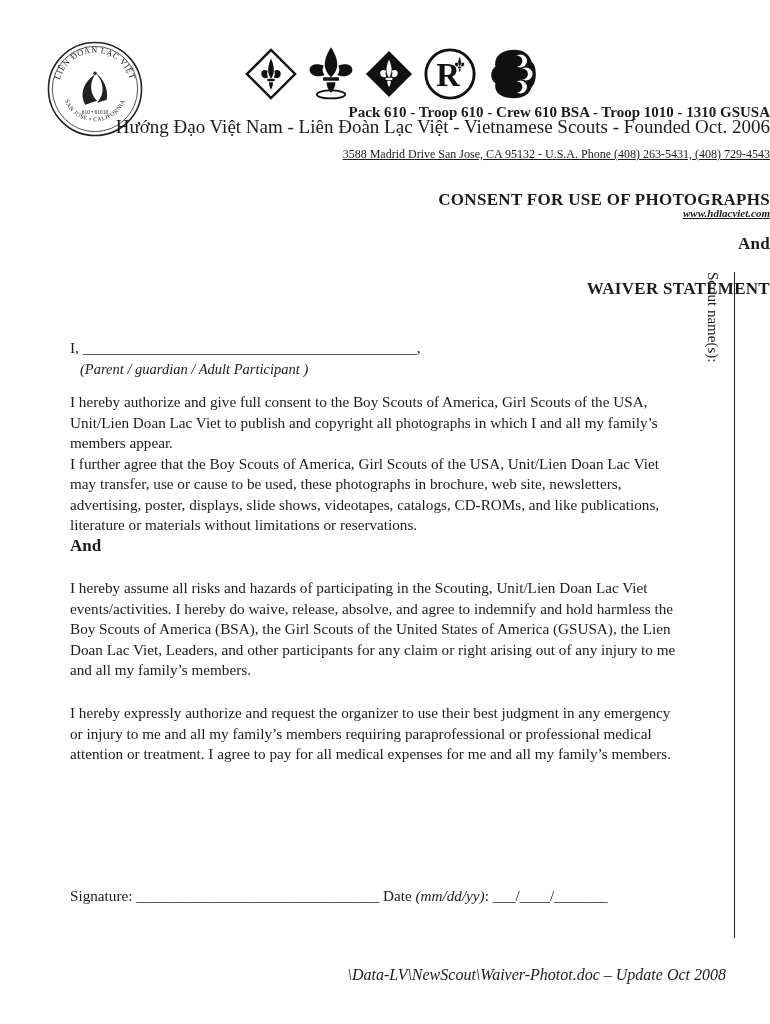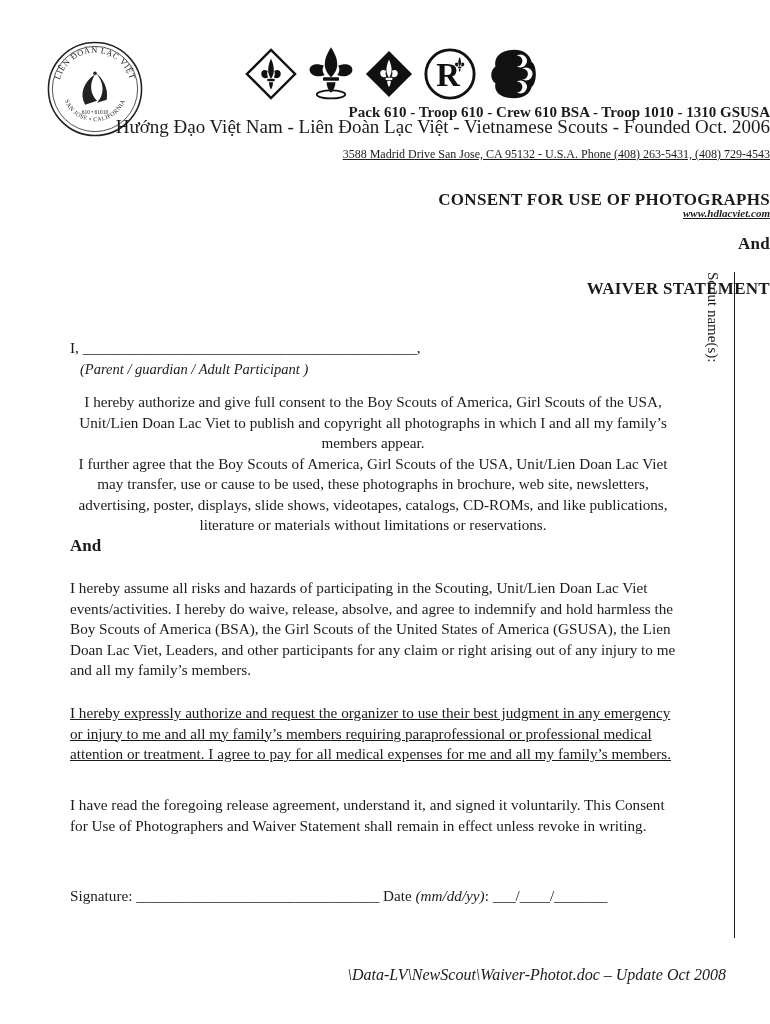--- a/index.html
+++ b/index.html
@@ -37,25 +37,25 @@
     writing-mode: vertical-rl;
     font-size: 15px;
     white-space: nowrap;
   }
   .side-line { left: 734px; top: 272px; width: 1px; height: 666px; background: #1b1b1b; }
 
   .i-line { left: 70px; top: 339px; font-size: 15.2px; }
   .i-role { left: 80px; top: 361px; font-size: 14.5px; font-style: italic; text-align: right; }
 
   .bodytext { left: 70px; width: 606px; font-size: 15.2px; line-height: 20.5px; }
-  .bodytext p { margin: 0; text-align: center; }
+  .bodytext p { margin: 0; }
   .p12 { top: 392px; }
   .and-heading { left: 70px; top: 536px; font-size: 17px; font-weight: bold; }
   .p3 { top: 578px; }
-  .p4 { top: 703px; text-decoration: underline; }
+  .p4 { top: 703px; }
   .p5 { top: 795px; }
 
   .sig-line { left: 70px; top: 887px; font-size: 15.2px; white-space: nowrap; }
   .sig-role { left: 78px; top: 909px; font-size: 14.5px; font-style: italic; }
   .ital { font-style: italic; }
 
   .footer { right: 44px; top: 966px; font-size: 16px; font-style: italic; }
 </style>
 </head>
 <body>
@@ -143,21 +143,20 @@
 
   <div class="abs bodytext p12">
     <p>I hereby authorize and give full consent to the Boy Scouts of America, Girl Scouts of the USA, Unit/Lien Doan Lac Viet to publish and copyright all photographs in which I and all my family’s members appear.</p>
     <p>I further agree that the Boy Scouts of America, Girl Scouts of the USA, Unit/Lien Doan Lac Viet may transfer, use or cause to be used, these photographs in brochure, web site, newsletters, advertising, poster, displays, slide shows, videotapes, catalogs, CD-ROMs, and like publications, literature or materials without limitations or reservations.</p>
   </div>
 
   <div class="abs and-heading">And</div>
 
   <p class="abs bodytext p3">I hereby assume all risks and hazards of participating in the Scouting, Unit/Lien Doan Lac Viet events/activities.  I hereby do waive, release, absolve, and agree to indemnify and hold harmless the Boy Scouts of America (BSA), the Girl Scouts of the United States of America (GSUSA), the Lien Doan Lac Viet, Leaders, and other participants for any claim or right arising out of any injury to me and all my family’s members.</p>
   <p class="abs bodytext p4">I hereby expressly authorize and request the organizer to use their best judgment in any emergency or injury to me and all my family’s members requiring paraprofessional or professional medical attention or treatment. I agree to pay for all medical expenses for me and all my family’s members.</p>
-  <p class="abs bodytext p5">I have read the foregoing release agreement, understand it, and signed it voluntarily. This Consent for Use of Photographers and Waiver Statement shall remain in effect unless revoke in writing.</p>
 
   <div class="abs sig-line">
     <span>Signature: </span><span>________________________________</span><span> Date </span><span class="ital">(mm/dd/yy)</span><span>: </span><span>___/____/_______</span>
   </div>
 
   <div class="abs footer">\Data-LV\NewScout\Waiver-Photot.doc – Update Oct 2008</div>
 
 </div>
 
 </body></html>

